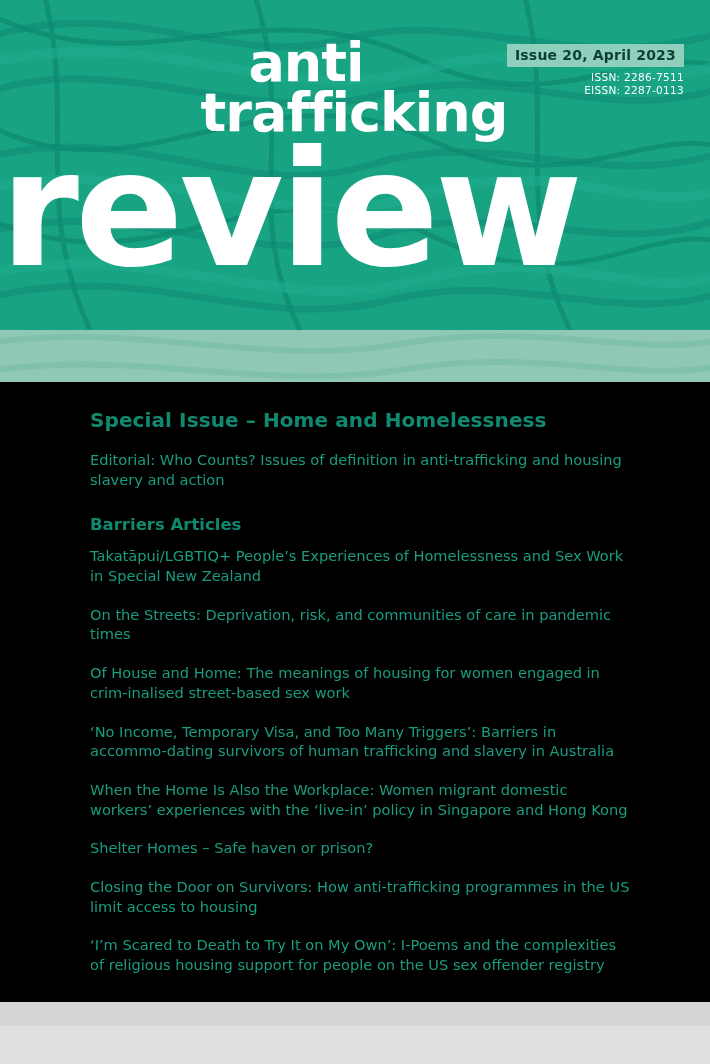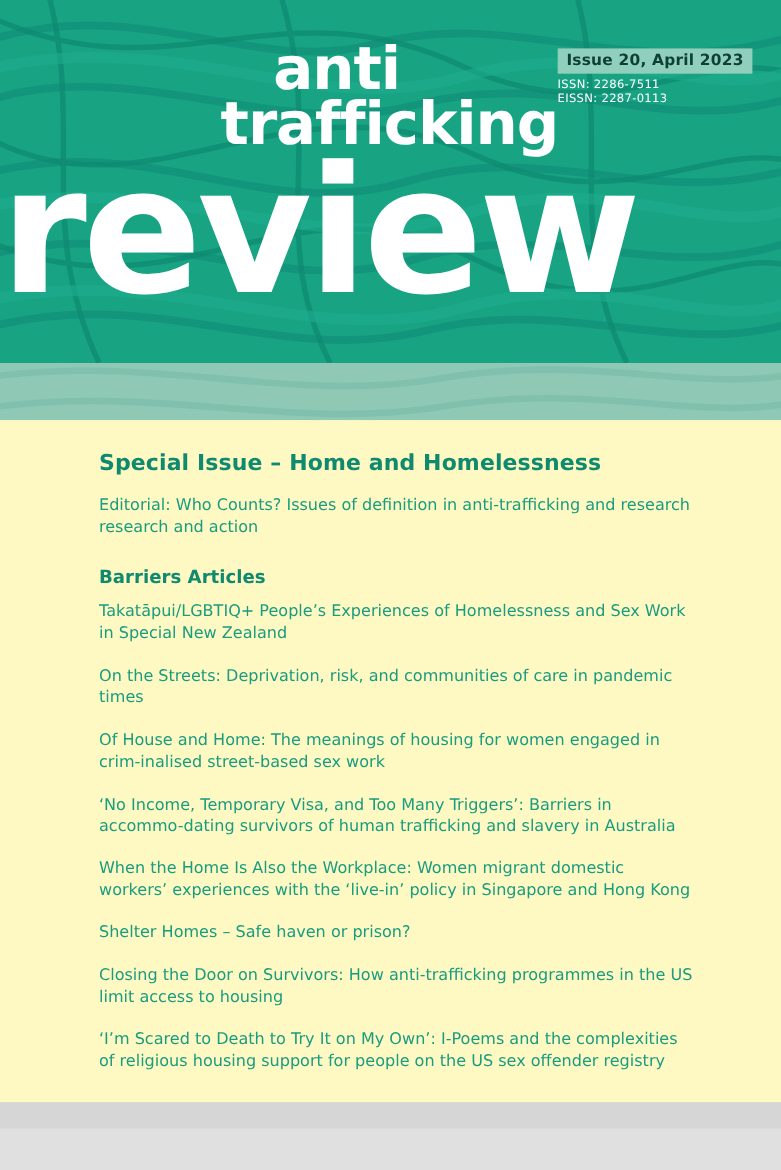--- a/index.html
+++ b/index.html
@@ -30,20 +30,21 @@
   }
   .masthead svg.waves {
     position: absolute;
     left: 0;
     top: 0;
   }
   .issue-box {
     position: absolute;
     right: 26px;
     top: 44px;
+    text-align: right;
     z-index: 5;
   }
   .issue-pill {
     display: inline-block;
     background: #8fcfbc;
     color: #0d3f33;
     font-size: 14px;
     font-weight: bold;
     padding: 3px 8px 4px 8px;
     letter-spacing: .2px;
@@ -107,21 +108,21 @@
     overflow: hidden;
   }
 
   
   .contents {
     position: absolute;
     left: 0;
     top: 382px;
     width: 710px;
     height: 620px;
-    background: #fef9c3;
+    background: #000000;
     padding: 0;
   }
   .inner {
     padding: 26px 76px 0 90px;
   }
   .special-issue {
     color: #0f8a6e;
     font-size: 20px;
     font-weight: bold;
     margin: 0 0 18px 0;
@@ -209,21 +210,21 @@
         <path d="M-20,14 C140,-10 260,38 400,14 C540,-10 640,30 730,8"></path>
         <path d="M-20,42 C140,18 260,62 400,40 C540,16 640,56 730,34"></path>
       </g>
     </svg>
   </div>
 
   <div class="contents">
     <div class="inner">
       <div class="special-issue">Special Issue – Home and Homelessness</div>
 
-      <div class="entry editorial">Editorial: Who Counts? Issues of definition in anti-trafficking and research research and action</div>
+      <div class="entry editorial">Editorial: Who Counts? Issues of definition in anti-trafficking and housing slavery and action</div>
 
       <div class="section-head">Barriers Articles</div>
 
       <div class="entry">Takatāpui/LGBTIQ+ People’s Experiences of Homelessness and Sex Work in Special New Zealand</div>
       <div class="entry">On the Streets: Deprivation, risk, and communities of care in pandemic times</div>
       <div class="entry">Of House and Home: The meanings of housing for women engaged in crim-inalised street-based sex work</div>
       <div class="entry">‘No Income, Temporary Visa, and Too Many Triggers’: Barriers in accommo-dating survivors of human trafficking and slavery in Australia</div>
       <div class="entry">When the Home Is Also the Workplace: Women migrant domestic workers’ experiences with the ‘live-in’ policy in Singapore and Hong Kong</div>
       <div class="entry">Shelter Homes – Safe haven or prison?</div>
       <div class="entry">Closing the Door on Survivors: How anti-trafficking programmes in the US limit access to housing</div>

